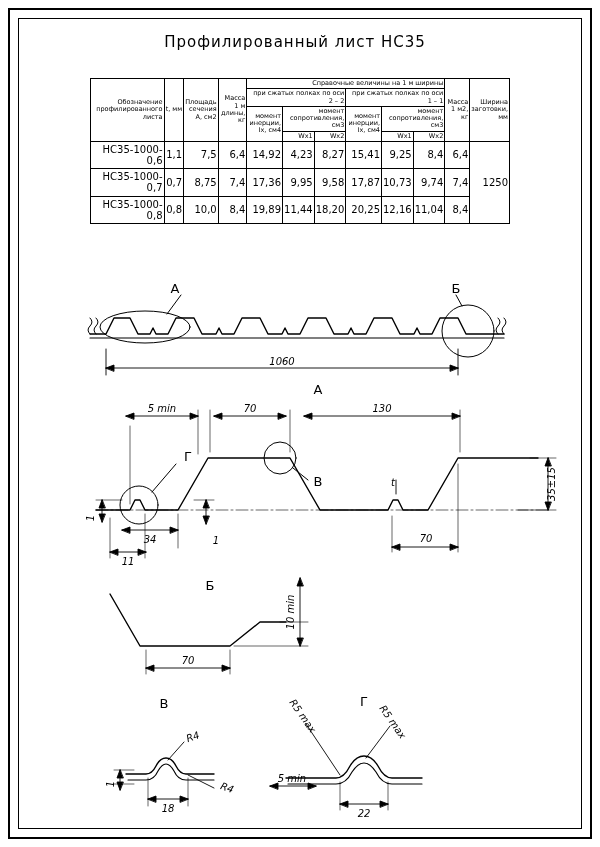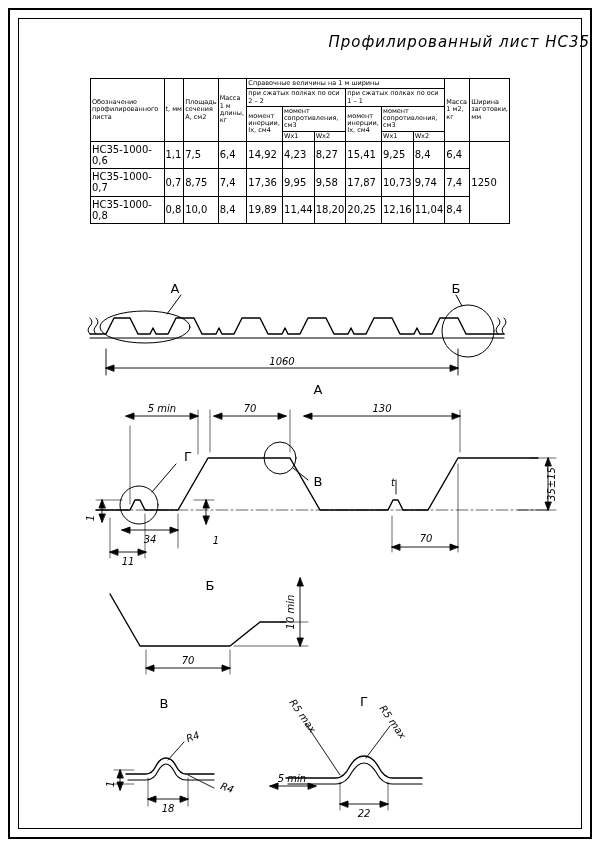--- a/index.html
+++ b/index.html
@@ -1,23 +1,23 @@
 <!DOCTYPE html>
 <html><head>
 <meta charset="utf-8">
 <style>
   html,body{margin:0;padding:0;background:#ffffff;}
   body{width:600px;height:847px;font-family:"DejaVu Sans",sans-serif;color:#000;}
   #sheet{position:relative;width:600px;height:847px;box-sizing:border-box;}
   .outer-frame{position:absolute;left:8px;top:8px;width:584px;height:831px;border:2px solid #000;box-sizing:border-box;}
   .inner-frame{position:absolute;left:18px;top:18px;width:564px;height:811px;border:1px solid #000;box-sizing:border-box;}
-  #title{position:absolute;left:0;top:33px;width:590px;text-align:right;font-size:15px;letter-spacing:1px;font-family:"DejaVu Sans",sans-serif;font-style:italic;}
+  #title{position:absolute;left:0;top:33px;width:590px;text-align:center;font-size:15px;letter-spacing:1px;font-family:"DejaVu Sans",sans-serif;}
   
   #spec-table{position:absolute;left:90px;top:78px;width:420px;border-collapse:collapse;font-size:6.5px;line-height:1.12;}
-  #spec-table td,#spec-table th{border:1px solid #000;text-align:left;vertical-align:middle;padding:1px 1px;font-weight:normal;}
+  #spec-table td,#spec-table th{border:1px solid #000;text-align:right;vertical-align:middle;padding:1px 1px;font-weight:normal;}
   #spec-table .data td{font-size:10px;padding:2px 1px;}
   
   #draw{position:absolute;left:18px;top:18px;width:564px;height:811px;}
   svg{display:block;}
   .lbl{font-family:"DejaVu Sans",sans-serif;font-size:13px;}
   .dim{font-family:"DejaVu Sans",sans-serif;font-size:10px;}
 </style>
 </head>
 <body>
 

